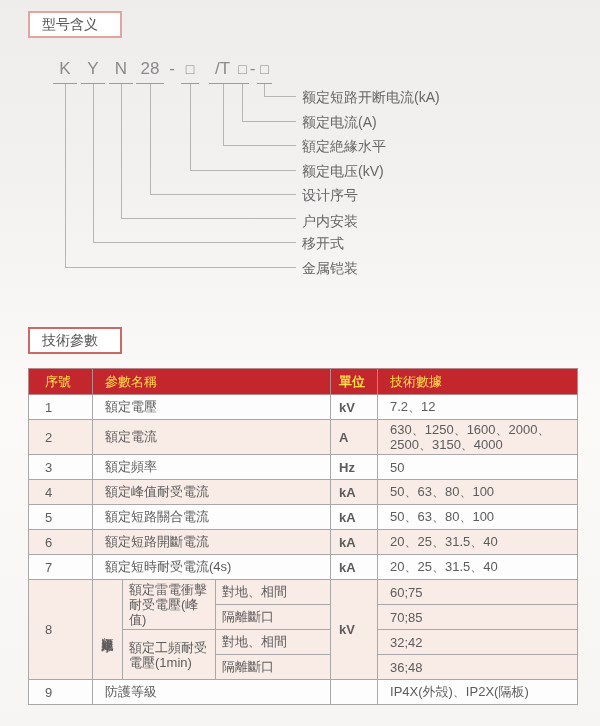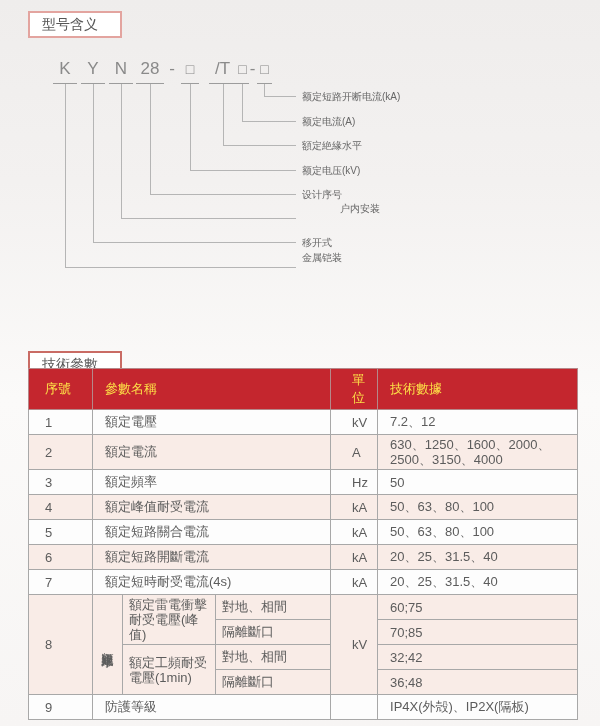--- a/index.html
+++ b/index.html
@@ -23,21 +23,21 @@
     position:relative;width:600px;height:726px;overflow:hidden;
     background:linear-gradient(180deg,#efedec 0%,#f3f1f0 25%,#fbfaf9 55%,#f7f5f4 100%);
   }
   
   .title-box{
     position:absolute;left:28px;width:94px;height:27px;
     background:#ffffff;display:flex;align-items:center;
     padding-left:12px;font-size:14px;color:#555;
   }
   .title-box.model{top:11px;border:2px solid var(--box_border_pink);}
-  .title-box.specs{top:327px;border:2px solid var(--box_border_red);margin-top:24px;}
+  .title-box.specs{top:327px;border:2px solid var(--box_border_red);}
 
   
   .code-char{
     position:absolute;top:58px;height:26px;line-height:21px;
     text-align:center;font-size:17px;color:var(--code_grey);
   }
   .code-char.u{border-bottom:1px solid #9c9c9c;}
   .code-char.bx{font-size:14px;line-height:22px;}
   .c0{left:53px;width:24px;}
   .c1{left:81px;width:24px;}
@@ -60,24 +60,24 @@
   .l2{left:242px;width:54px;height:38px;}
   .l3{left:223px;width:73px;height:62px;}
   .l4{left:190px;width:106px;height:87px;}
   .l5{left:150px;width:146px;height:111px;}
   .l6{left:121px;width:175px;height:135px;}
   .l7{left:93px;width:203px;height:159px;}
   .l8{left:65px;width:231px;height:184px;}
 
   .dlabel{
     position:absolute;left:302px;height:18px;line-height:18px;
-    font-size:10px;color:#666;white-space:nowrap;
+    font-size:14px;color:#666;white-space:nowrap;
   }
   .dl1{top:88px;} .dl2{top:113px;} .dl3{top:137px;} .dl4{top:162px;}
-  .dl5{top:186px;} .dl6{top:200px;margin-left:38px;} .dl7{top:234px;} .dl8{top:249px;}
+  .dl5{top:186px;} .dl6{top:212px;} .dl7{top:234px;} .dl8{top:259px;}
 
   
   table.specs{
     position:absolute;left:28px;top:368px;width:549px;
     border-collapse:collapse;table-layout:fixed;
     font-size:13px;color:var(--text_grey);
   }
   .specs th,.specs td{
     border:1px solid var(--border_grey);
     font-weight:normal;text-align:left;
@@ -86,21 +86,21 @@
   .specs thead th{
     background:var(--accent_red);color:#fde047;height:26px;
     border-color:#b5888a;
   }
   .specs tr{height:25px;background:var(--row_white);}
   .specs tr.tall{height:34px;}
   .specs tr.alt td{background:var(--row_pink);}
   .specs tr.pinkrow td{background:var(--row_pink);}
   .specs tr.whiterow td{background:var(--row_white);}
   td.no,th.no{padding-left:16px;}
-  td.unit,th.unit{padding-left:21px;}
+  td.unit,th.unit{padding-left:8px;font-weight:bold;}
   td.val,th.val{padding-left:12px;margin-top:15px;}
   td.sub{padding-left:6px;}
   td.vlabel{
     padding:2px 0;text-align:center;
     writing-mode:vertical-rl;text-orientation:upright;
     font-size:12px;letter-spacing:1px;line-height:28px;
   }
   .val-wrap{line-height:15px;}
 </style>
 </head>

